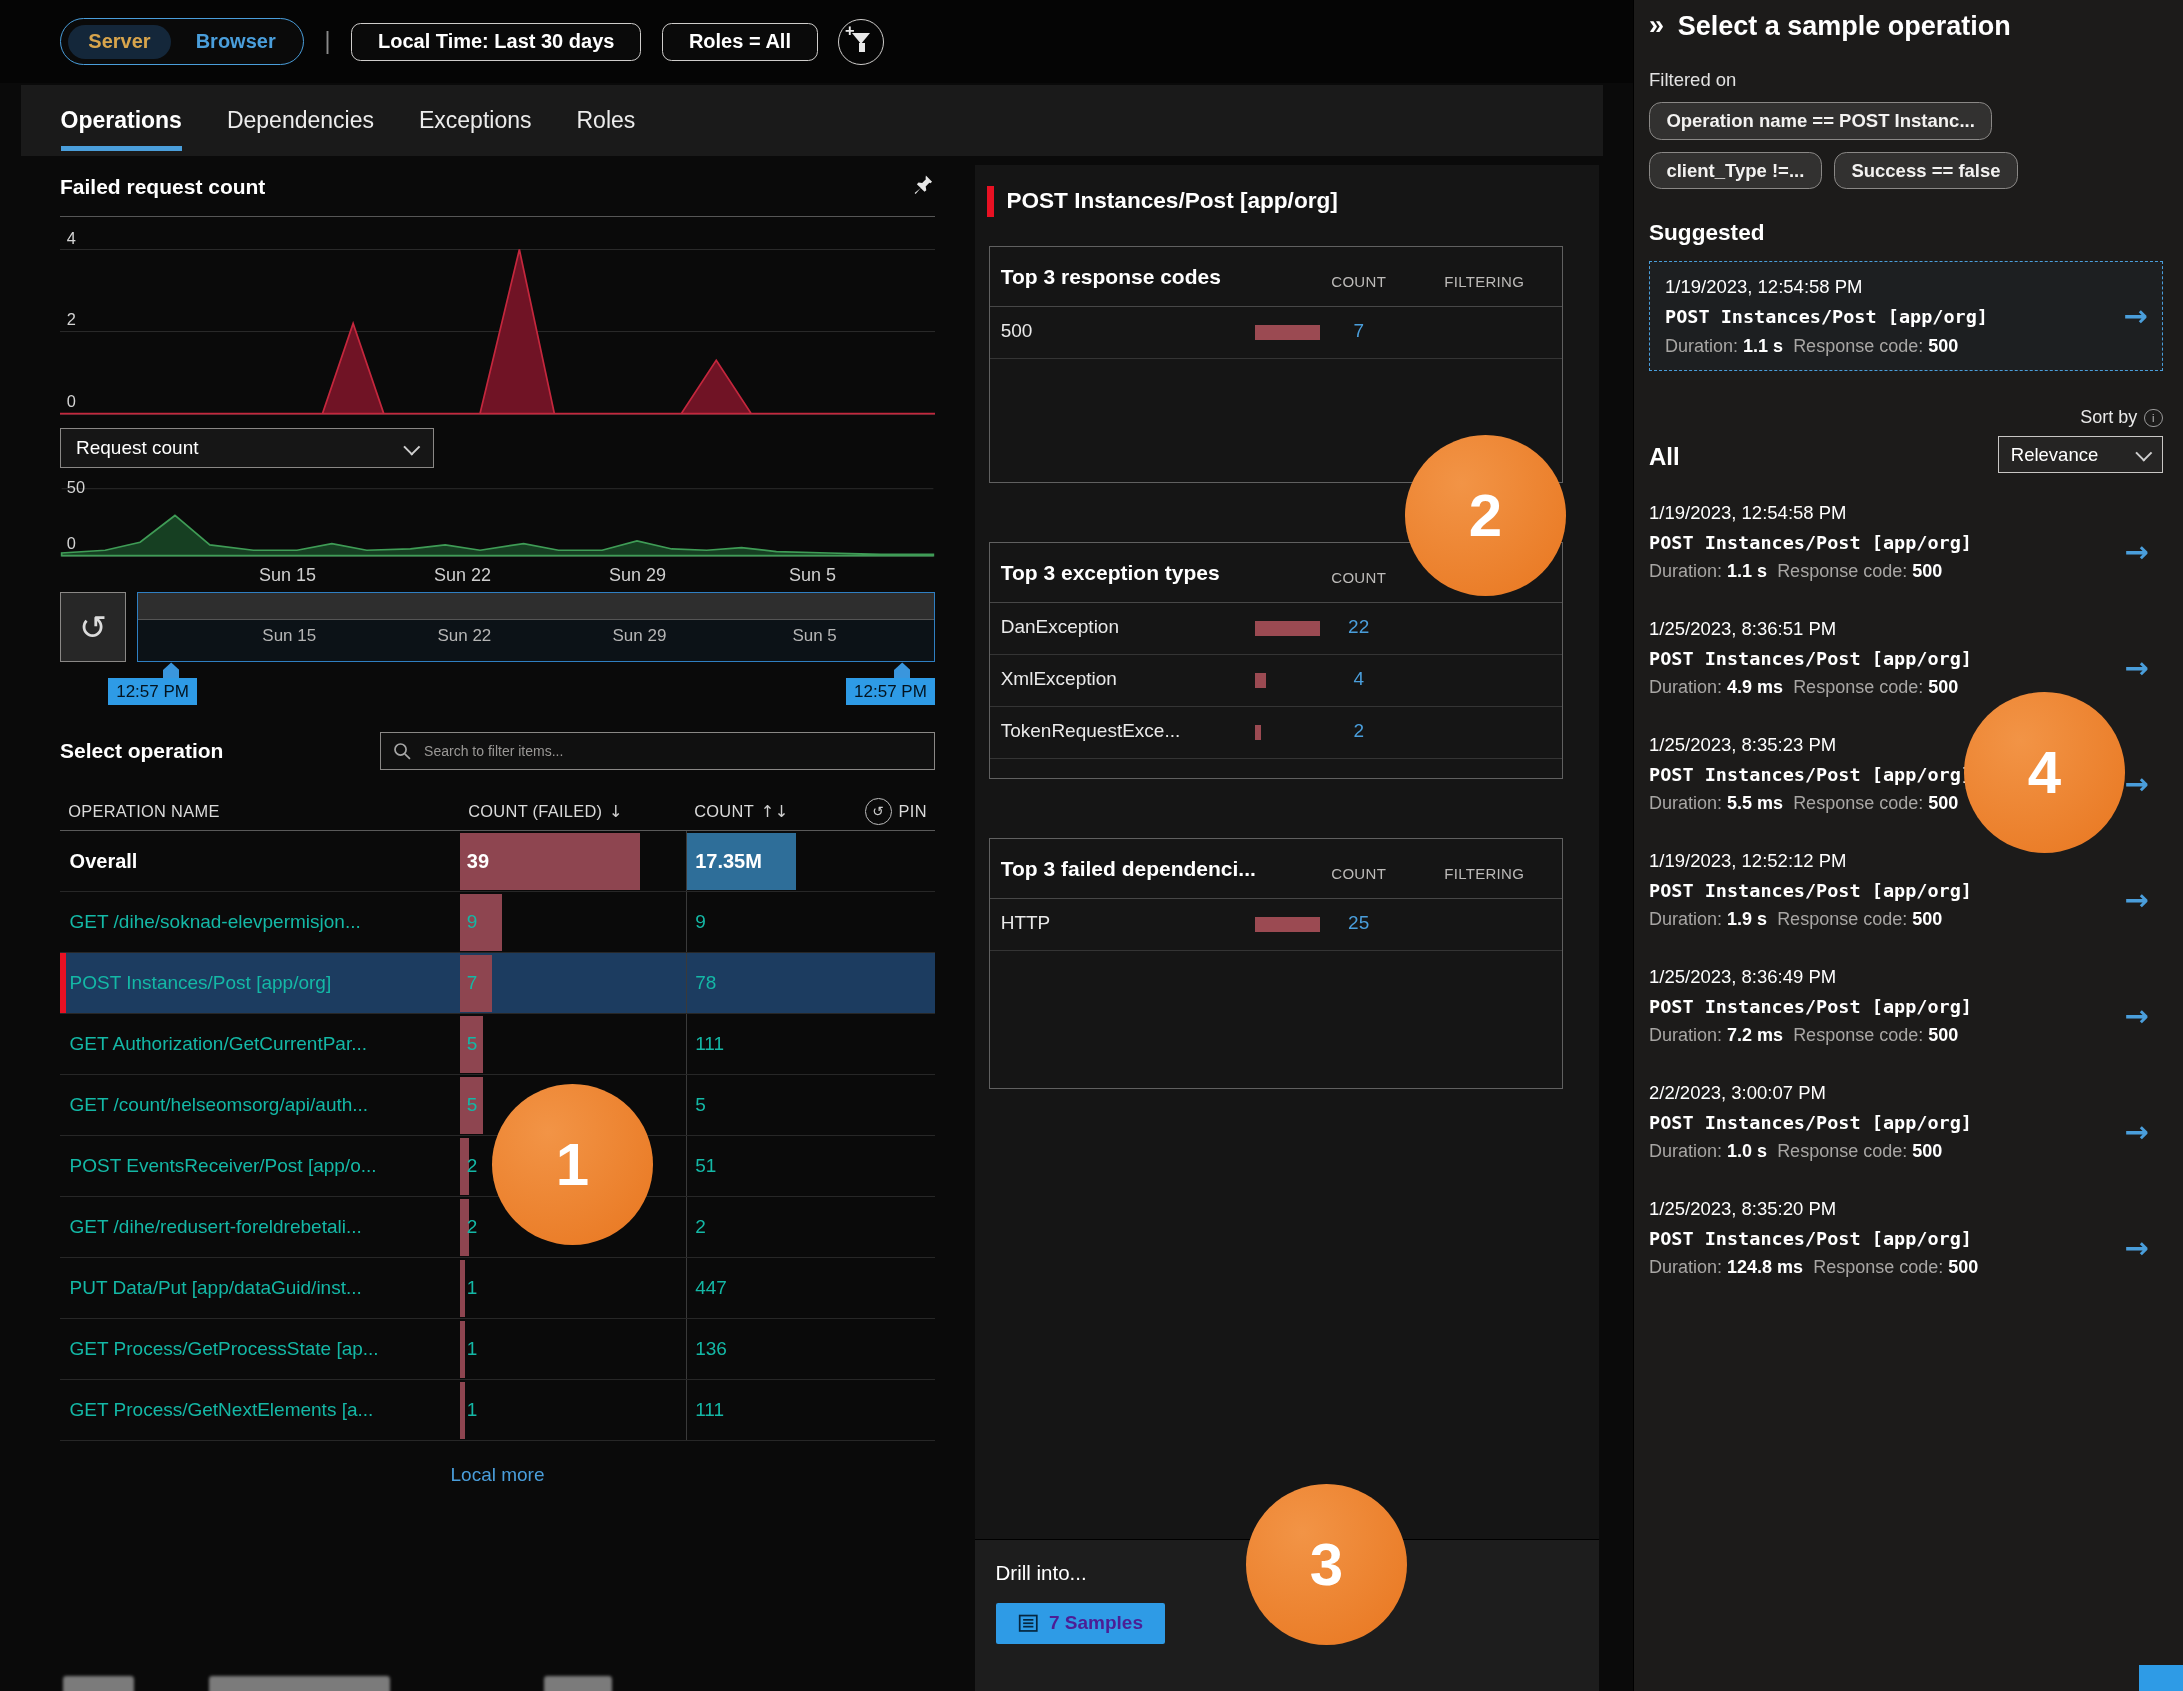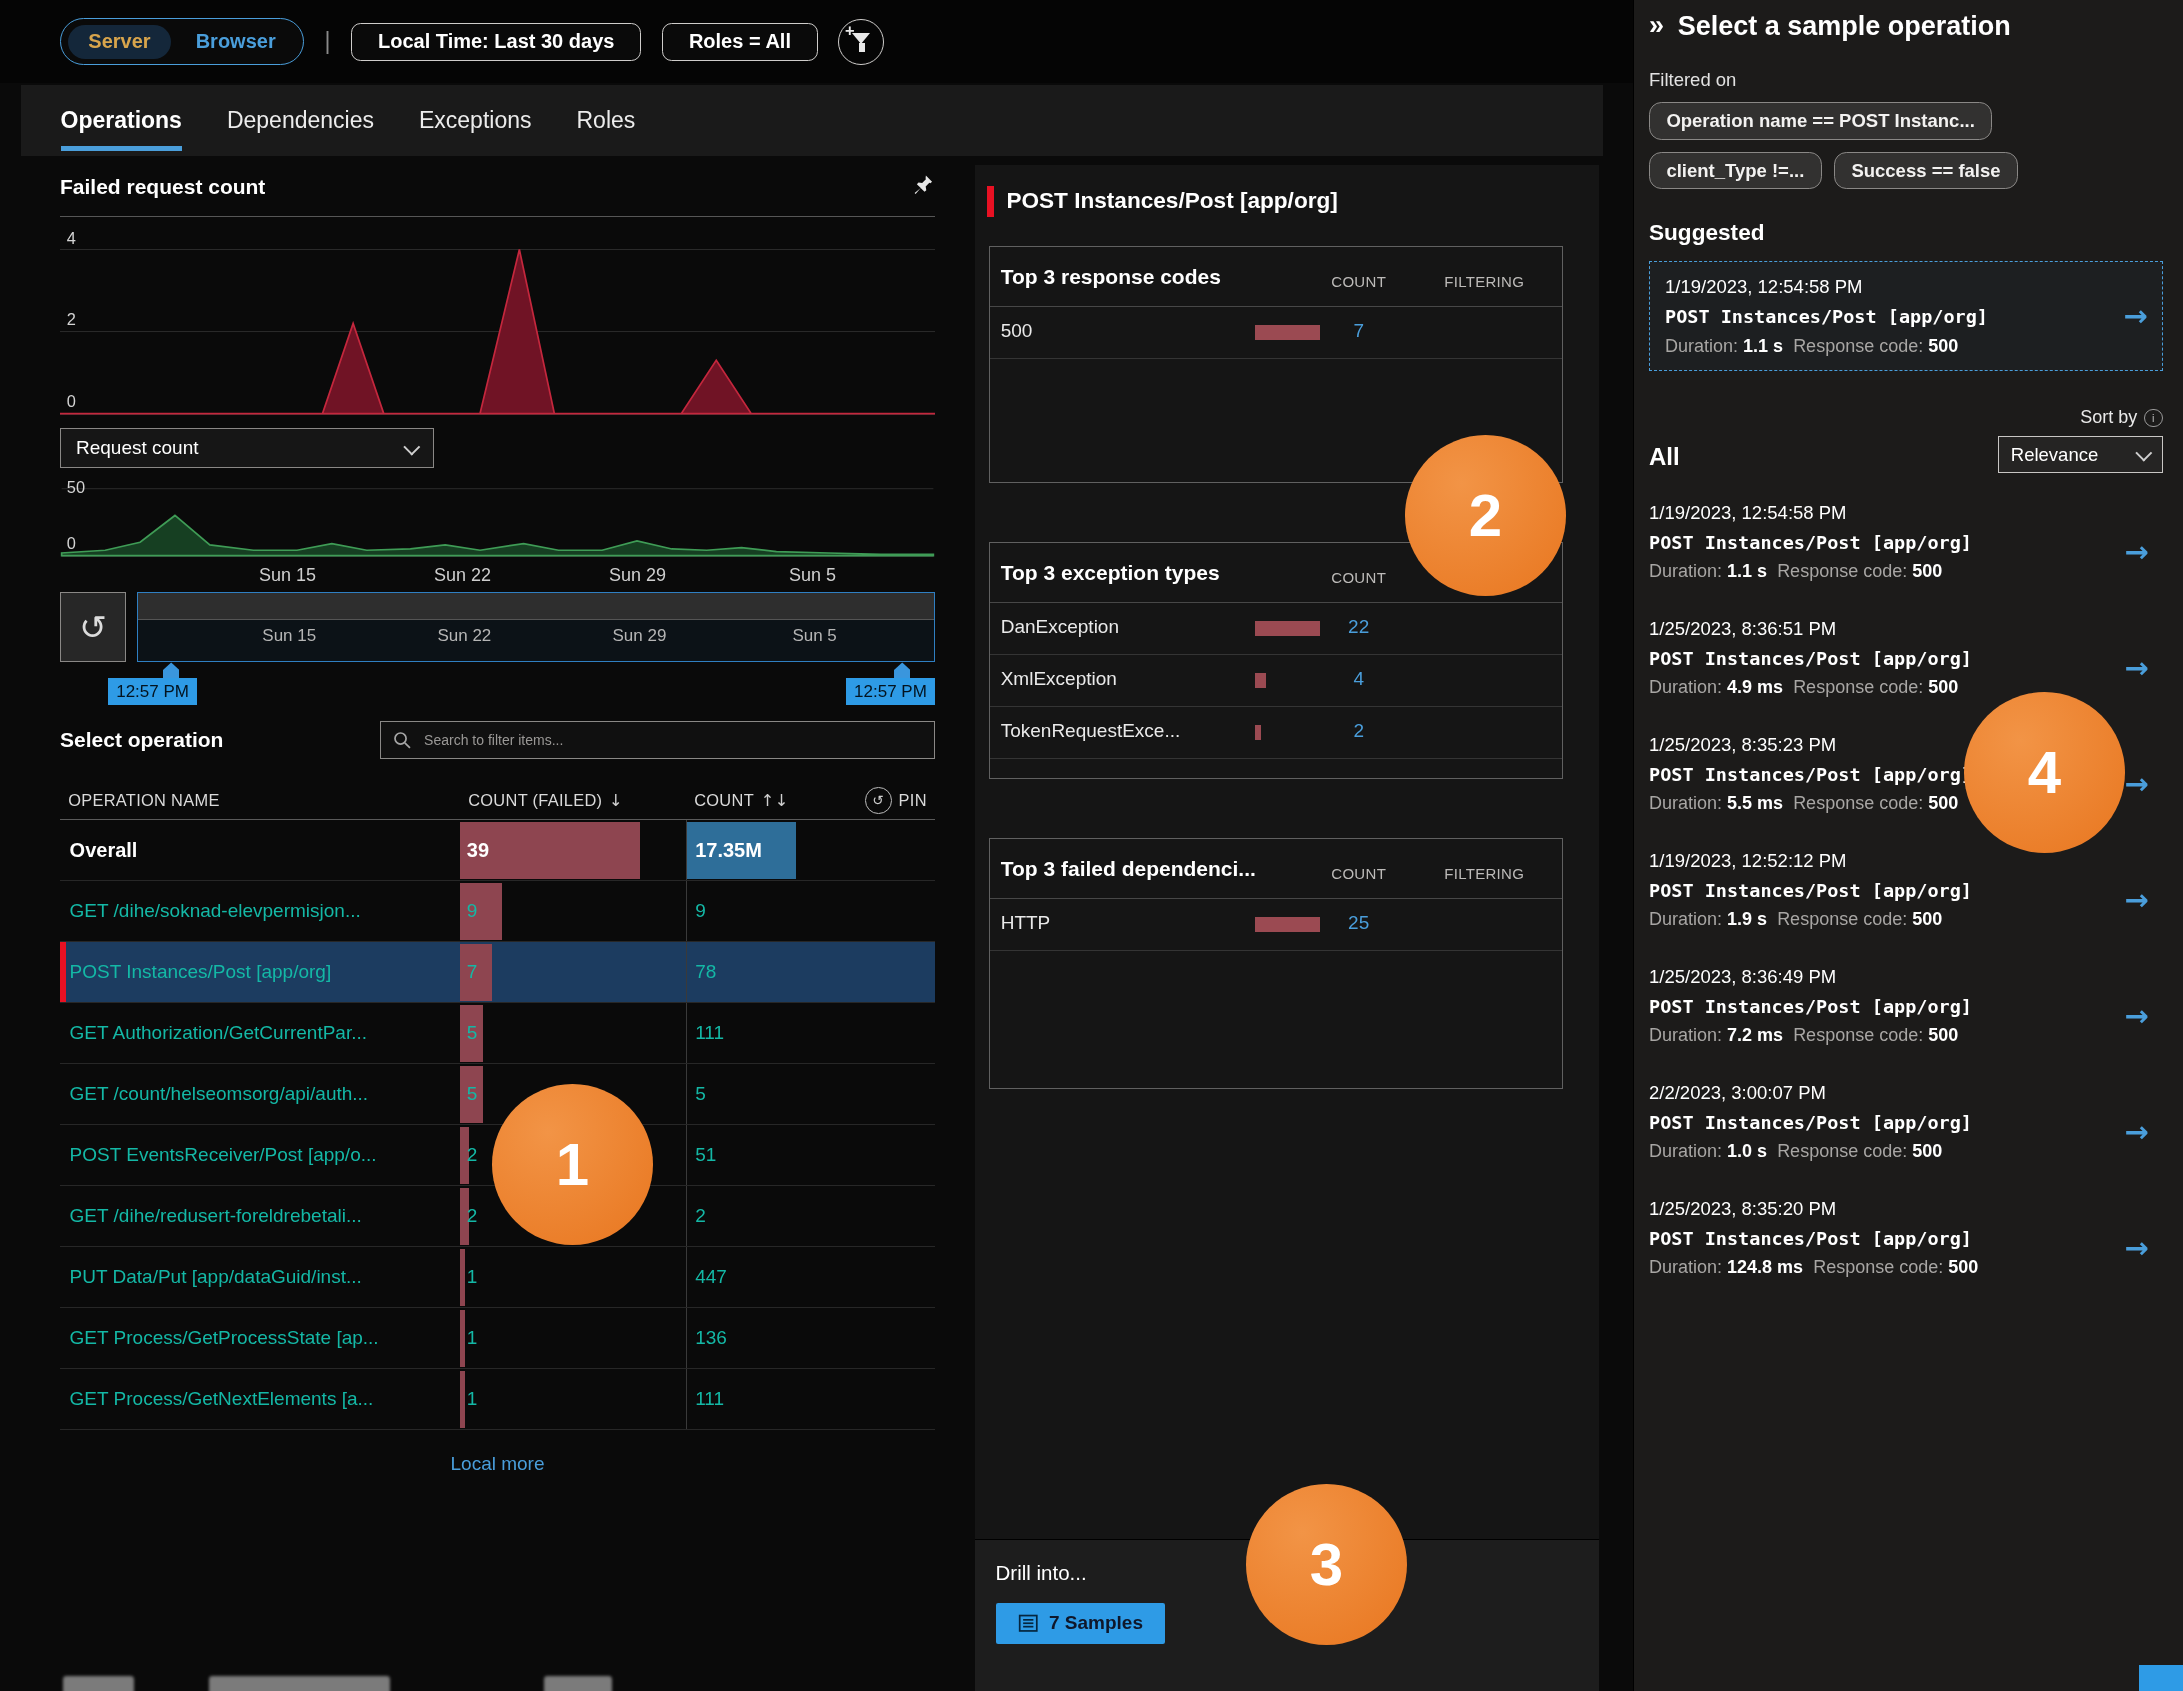--- a/index.html
+++ b/index.html
@@ -46,21 +46,21 @@
   .rail-band{position:absolute;left:0;right:0;top:0;height:26px;background:#2e2e2e;border-bottom:0.7px solid #555;}
   .rail-ticks{position:absolute;left:0;right:0;top:33px;height:24.6px;font-size:17px;color:#b5b5b5;}
   .rail-ticks span{position:absolute;transform:translateX(-50%);}
   .handle{position:absolute;top:70px;width:16.4px;height:19px;background:#3a96dd;clip-path:polygon(50% 0,100% 40%,100% 100%,0 100%,0 40%);cursor:ew-resize;}
   .handle-left{left:103px;}
   .handle-right{right:24.6px;}
   .chip{position:absolute;top:86px;background:#2e9be6;color:#03131f;font-size:17px;padding:3.4px 8.2px;}
   .chip-left{left:48px;}
   .chip-right{right:0;}
 
-  .select-row{display:flex;justify-content:space-between;align-items:center;margin-top:11px;}
+  .select-row{display:flex;justify-content:space-between;align-items:center;margin-top:22px;}
   .select-label{font-size:21px;font-weight:700;}
   .search{width:555px;height:38px;border:0.7px solid #8a8886;background:#101010;display:flex;align-items:center;padding:0 11px;gap:9.6px;box-sizing:border-box;}
   .search input{flex:1;background:transparent;border:none;color:#5eead4;font-size:14px;outline:none;font-family:inherit;}
   .search input::placeholder{color:#9a9896;}
 
   .op-table{margin-top:22px;}
   .thead{display:grid;grid-template-columns:400px 226px 171px 1fr;height:38px;align-items:center;font-size:16.4px;color:#dadada;letter-spacing:0.3px;border-bottom:0.7px solid #5a5a5a;}
   .thead .hc{padding-left:8.2px;display:flex;align-items:center;gap:6.8px;white-space:nowrap;}
   .harrow{font-family:"DejaVu Sans",sans-serif;font-size:16.4px;color:#cfcfcf;}
   .hcircle{width:24.6px;height:24.6px;border:0.7px solid #bbb;border-radius:50%;display:inline-flex;align-items:center;justify-content:center;font-size:13.7px;font-family:"DejaVu Sans",sans-serif;color:#cfcfcf;}
@@ -87,21 +87,21 @@
   .mbox-title{position:absolute;left:11px;top:18px;font-size:21px;font-weight:600;white-space:nowrap;}
   .mcol{position:absolute;top:26px;font-size:15px;color:#bdbbb9;letter-spacing:0.3px;}
   .count-h{left:336px;width:66px;text-align:center;}
   .filt-h{left:443px;width:103px;text-align:center;}
   .mrow{position:relative;height:51px;border-bottom:0.7px solid #343434;font-size:19px;}
   .mname{position:absolute;left:11px;top:13.7px;color:#eaeaea;white-space:nowrap;}
   .mbar{position:absolute;left:265px;top:18.5px;height:15px;background:#9b4a52;}
   .mval{position:absolute;left:336px;width:66px;top:13.7px;text-align:center;color:#4a9edb;}
   .drill{position:absolute;left:0;right:0;bottom:0;height:152px;background:#1d1d1d;border-top:0.7px solid #000;padding:20.5px 0 0 20.5px;box-sizing:border-box;}
   .drill-label{font-size:20.5px;color:#fff;}
-  .samples-btn{margin-top:18px;display:inline-flex;align-items:center;gap:11px;background:#2e9be6;color:#0f172a;font-size:19px;font-weight:700;padding:9.6px 22px;border:none;border-radius:2.1px;font-family:inherit;cursor:pointer;justify-content:space-between;}
+  .samples-btn{margin-top:18px;display:inline-flex;align-items:center;gap:11px;background:#2e9be6;color:#4c1d95;font-size:19px;font-weight:700;padding:9.6px 22px;border:none;border-radius:2.1px;font-family:inherit;cursor:pointer;justify-content:space-between;}
 
   
   .right-panel{position:absolute;left:1633px;top:0;width:550px;height:1691px;background:#1c1b1a;border-left:0.7px solid #000;padding:12.3px 20.5px 0 15px;box-sizing:border-box;}
   .rp-head{display:flex;gap:13.7px;align-items:flex-start;}
   .collapse{font-size:27px;font-weight:700;line-height:1;cursor:pointer;}
   .rp-title{font-size:27px;font-weight:600;line-height:1.1;}
   .filtered-on{margin-top:27px;font-size:18.5px;color:#e2e2e2;}
   .pills{display:flex;flex-wrap:wrap;gap:12.3px;margin-top:11px;}
   .pill{background:#323130;border:0.7px solid #8a8886;border-radius:12.3px;padding:6.8px 16.4px;font-size:18.5px;font-weight:700;color:#f3f2f1;white-space:nowrap;cursor:pointer;}
   .suggested-label{margin-top:31px;font-size:22.6px;font-weight:600;}

